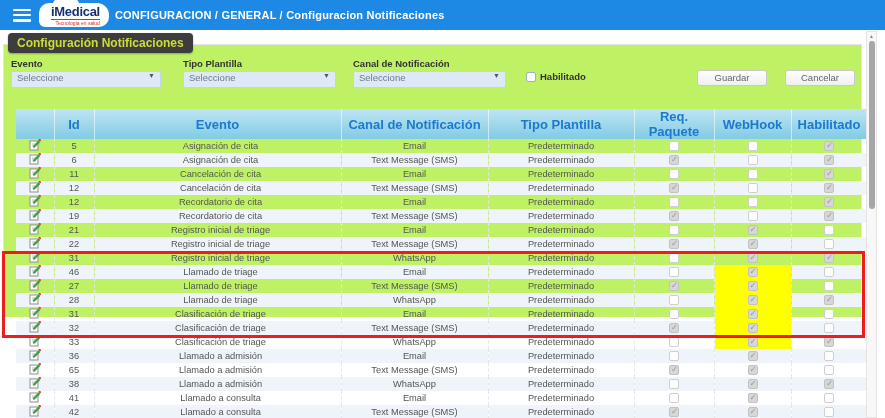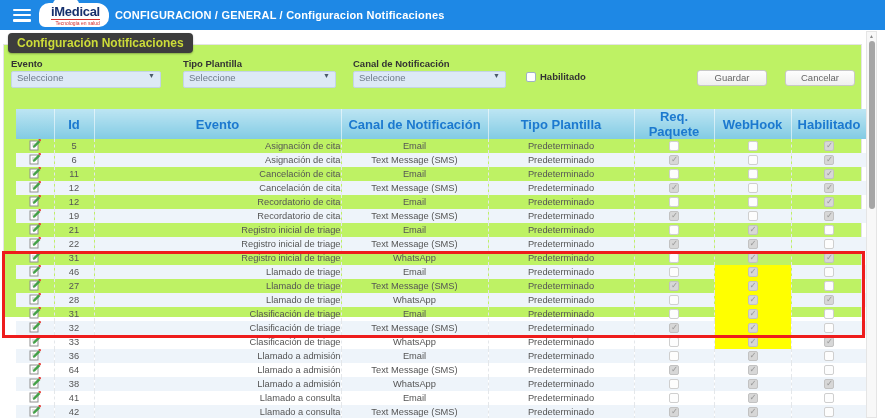--- a/index.html
+++ b/index.html
@@ -31,21 +31,21 @@
   .fcheck .box { width:10px; height:10px; border:1px solid #9fb2c4; background:#fff; border-radius:2px; }
   .fcheck .lab { font-size:9.5px; font-weight:bold; color:#333; }
   .btn { position:absolute; width:70px; height:16px; font-size:9.5px; color:#666; background:linear-gradient(#fefefe,#efefef); border:1px solid #c9c9c9; border-radius:3px; text-align:center; line-height:14px; cursor:pointer; }
 
   
   table.grid { position:absolute; left:12px; top:64px; width:851px; border-collapse:collapse; table-layout:fixed; }
   .grid col.c-edit{width:38px}.grid col.c-id{width:40px}.grid col.c-evento{width:247px}.grid col.c-canal{width:147px}.grid col.c-tipo{width:146px}.grid col.c-req{width:80px}.grid col.c-wh{width:77px}.grid col.c-hab{width:76px}
   .grid th { height:23px; background:linear-gradient(#bde5f3,#82cbe3); color:#1c79cf; font-size:13px; font-weight:bold; border-right:1px solid rgba(255,255,255,.55); }
   .grid td { height:13.3px; font-size:9.3px; color:#555; text-align:center; border-right:1px dashed #e4e7ea; overflow:hidden; white-space:nowrap; }
   .grid tr.even td { background:#eef4fa; }
-  .grid td.l { text-align:right; padding-left:6px; }
+  .grid td.l { text-align:center; padding-left:6px; }
   .grid td.hl { background:#ffff00 !important; }
   .editbtn { background:none; border:none; cursor:pointer; padding:0; line-height:0; }
   .cb { display:inline-block; width:10px; height:10px; border:1px solid #cfcfcf; background:#fdfdfd; border-radius:2px; position:relative; vertical-align:middle; }
   .cb.on { background:#d7d7d7; border-color:#c2c2c2; }
   .cb.on::after { content:"✓"; position:absolute; left:1px; top:-2px; font-size:8.5px; color:#9a9a9a; }
 
   
   .redbox { position:absolute; left:2px; top:251px; width:863px; height:87px; border:3px solid #ee1c1c; z-index:6; pointer-events:none; }
 
   
@@ -382,21 +382,21 @@
             <td><span class="cb"></span></td>
           </tr>
           <tr class="odd">
             <td><button class="editbtn"><svg width="12" height="12" viewBox="0 0 12 12">
                   <rect x="1" y="2" width="8" height="9" fill="#fdfdfd" stroke="#8f8f8f" stroke-width="1"></rect>
                   <line x1="3" y1="5" x2="6" y2="5" stroke="#c0c0c0"></line>
                   <line x1="3" y1="7" x2="5" y2="7" stroke="#c0c0c0"></line>
                   <polygon points="9.6,1.2 11.4,3 5.8,8.6 4,8.8 4.2,6.8" fill="#43a047"></polygon>
                   <rect x="9.6" y="0" width="2.4" height="2" fill="#e53935" transform="rotate(45 10.8 1)"></rect>
                 </svg></button></td>
-            <td>64</td>
+            <td>65</td>
             <td class="l">Llamado a admisión</td>
             <td>Text Message (SMS)</td>
             <td>Predeterminado</td>
             <td><span class="cb on"></span></td>
             <td><span class="cb on"></span></td>
             <td><span class="cb"></span></td>
           </tr>
           <tr class="even">
             <td><button class="editbtn"><svg width="12" height="12" viewBox="0 0 12 12">
                   <rect x="1" y="2" width="8" height="9" fill="#fdfdfd" stroke="#8f8f8f" stroke-width="1"></rect>

